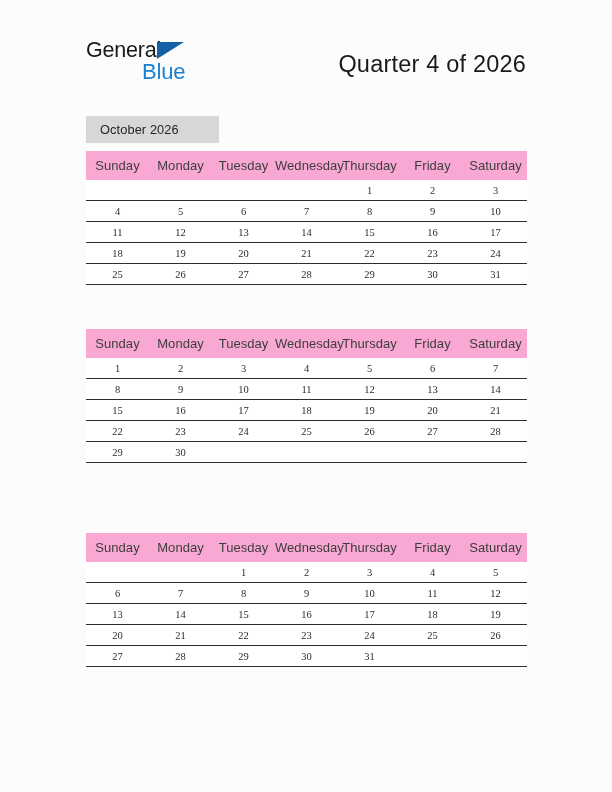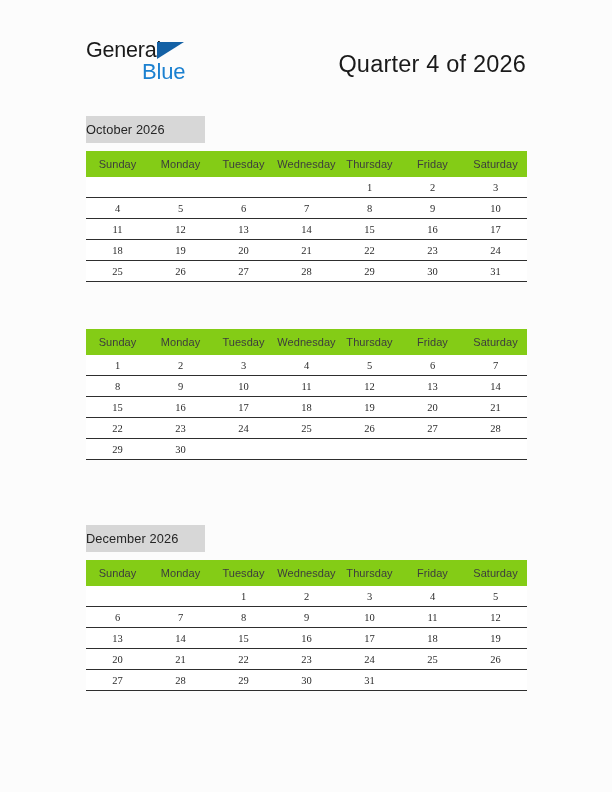--- a/index.html
+++ b/index.html
@@ -87,37 +87,37 @@
   #month-0 { top: 116px; }
   #month-1 { top: 321px; }
   #month-2 { top: 525px; }
 
   .month-title {
     display: inline-block;
     background: #d7d7d7;
     color: #252525;
     font-family: "Liberation Sans", sans-serif;
     font-size: 12.8px;
-    padding: 7px 0 7px 0;
+    padding: 7px 0 7px 14px;
     width: 119px;
     box-sizing: content-box;
     line-height: 1.05;
     letter-spacing: 0.1px;
   }
 
   table.cal {
     margin-top: 8px;
     width: 441px;
     border-collapse: collapse;
     table-layout: fixed;
   }
   table.cal th {
-    background: #84cc16;
-    font-family: "Liberation Sans", sans-serif;
-    font-size: 11px;
+    background: #f9a8d4;
+    font-family: "Liberation Sans", sans-serif;
+    font-size: 13px;
     font-weight: normal;
     color: #3d3d3d;
     text-align: center;
     padding: 7px 0 7px 0;
     border: none;
     letter-spacing: 0.05px;
   }
   table.cal td {
     font-family: "Liberation Serif", serif;
     font-size: 10.5px;
@@ -274,21 +274,20 @@
           <td></td>
           <td></td>
           <td></td>
           <td></td>
         </tr>
       </tbody>
     </table>
   </div>
 
   <div class="month" id="month-2">
-    <div class="month-title">December 2026</div>
     <table class="cal">
       <thead>
         <tr>
           <th>Sunday</th>
           <th>Monday</th>
           <th>Tuesday</th>
           <th>Wednesday</th>
           <th>Thursday</th>
           <th>Friday</th>
           <th>Saturday</th>

